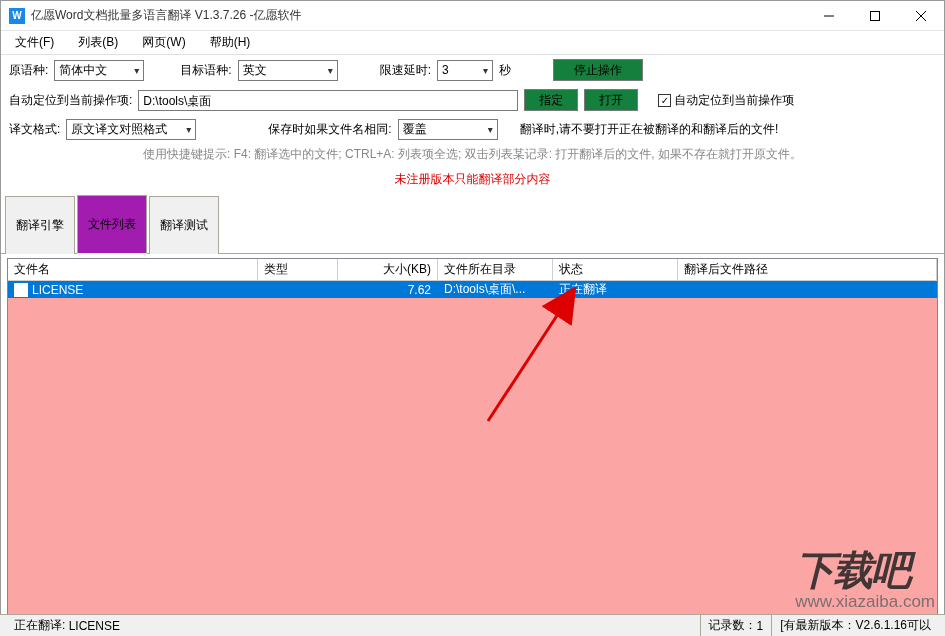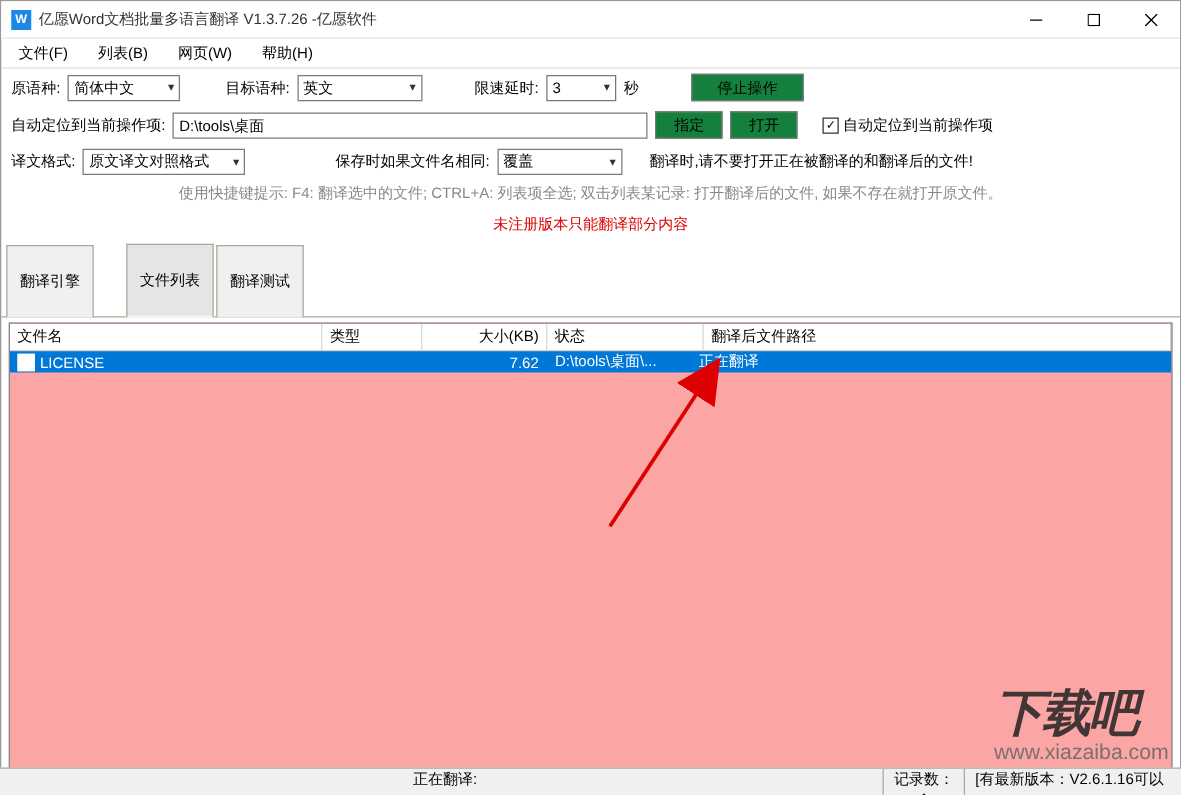--- a/index.html
+++ b/index.html
@@ -28,21 +28,21 @@
 .checkbox { width: 13px; height: 13px; border: 1px solid #333; display: inline-flex; align-items: center; justify-content: center; font-size: 10px; }
 
 .hint-row { padding: 2px 8px 4px 8px; display: flex; align-items: center; gap: 4px; flex-direction: column; }
 .hint-gray { color: #888; }
 .hint-red { color: #d00; }
 .hint-teal { color: #009688; }
 
 
 .tab-strip { display: flex; align-items: flex-end; padding: 0 4px; border-bottom: 1px solid #aca899; margin-top: 2px; }
 .tab { border: 1px solid #aca899; border-bottom: none; background: #f0f0f0; padding: 20px 10px; margin-right: 2px; position: relative; top: 1px; }
-.tab.active { background: #e5e5e5; border-bottom: 1px solid #fff; margin-left: 24px; }
+.tab.active { background: #a21caf; border-bottom: 1px solid #fff; }
 
 
 .table-area { border: 1px solid #828790; margin: 4px 6px 0 6px; height: 386px; background: #fca5a5; position: relative; overflow: hidden; }
 .table-head { display: flex; height: 22px; background: #fff; border-bottom: 1px solid #cfcfcf; }
 .th { border-right: 1px solid #cfcfcf; padding: 3px 6px; color: #000; background: #fff; display: flex; align-items: center; }
 .table-body { position: relative; }
 .tr { display: flex; height: 17px; align-items: center; }
 .tr.selected { background: #0078d7; color: #fff; }
 .td { border-right: 1px solid transparent; padding: 0 6px; overflow: hidden; white-space: nowrap; text-overflow: ellipsis; display: flex; align-items: center; height: 100%; }
 .file-icon { width: 14px; height: 14px; background: #fff; border: 1px solid #4a90d9; margin-right: 4px; display: inline-block; }
@@ -53,21 +53,21 @@
 .col-size { width: 100px; justify-content: flex-end; text-align: right; }
 .col-dir { width: 115px; }
 .col-status { width: 125px; }
 .col-result { flex: 1; }
 
 
 .arrow-overlay { position: absolute; pointer-events: none; }
 
 
 .statusbar { position: absolute; bottom: 0; left: 0; right: 0; height: 22px; border-top: 1px solid #aca899; background: #f0f0f0; display: flex; align-items: center; padding: 0 6px; }
-.statusbar .cell { border-right: 1px solid #aca899; padding: 0 8px; height: 100%; display: flex; align-items: center; flex-direction: column; }
+.statusbar .cell { border-right: 1px solid #aca899; padding: 0 8px; height: 100%; display: flex; align-items: center; }
 .statusbar .cell.first { flex: 1; border-left: none; }
 
 
 .watermark { position: absolute; right: 10px; bottom: 24px; opacity: 0.85; pointer-events: none; }
 .watermark .big { font-size: 40px; font-weight: 900; color: #222; font-style: italic; letter-spacing: -2px; }
 .watermark .small { font-size: 17px; color: #666; text-align: center; margin-top: -6px; }
 </style>
 </head>
 <body>
 
@@ -170,20 +170,21 @@
   <div class="tab"><span>翻译引擎</span></div>
   <div class="tab active"><span>文件列表</span></div>
   <div class="tab"><span>翻译测试</span></div>
 </div>
 
 <div class="table-area">
   <div class="table-head">
     <div class="th col-name">文件名</div>
     <div class="th col-type">类型</div>
     <div class="th col-size">大小(KB)</div>
+    <div class="th col-dir">文件所在目录</div>
     <div class="th col-status">状态</div>
     <div class="th col-result">翻译后文件路径</div>
   </div>
   <div class="table-body">
     <div class="tr selected">
       <div class="td col-name">
         <span class="file-icon"></span>
         <span>LICENSE</span>
       </div>
       <div class="td col-type"></div>

